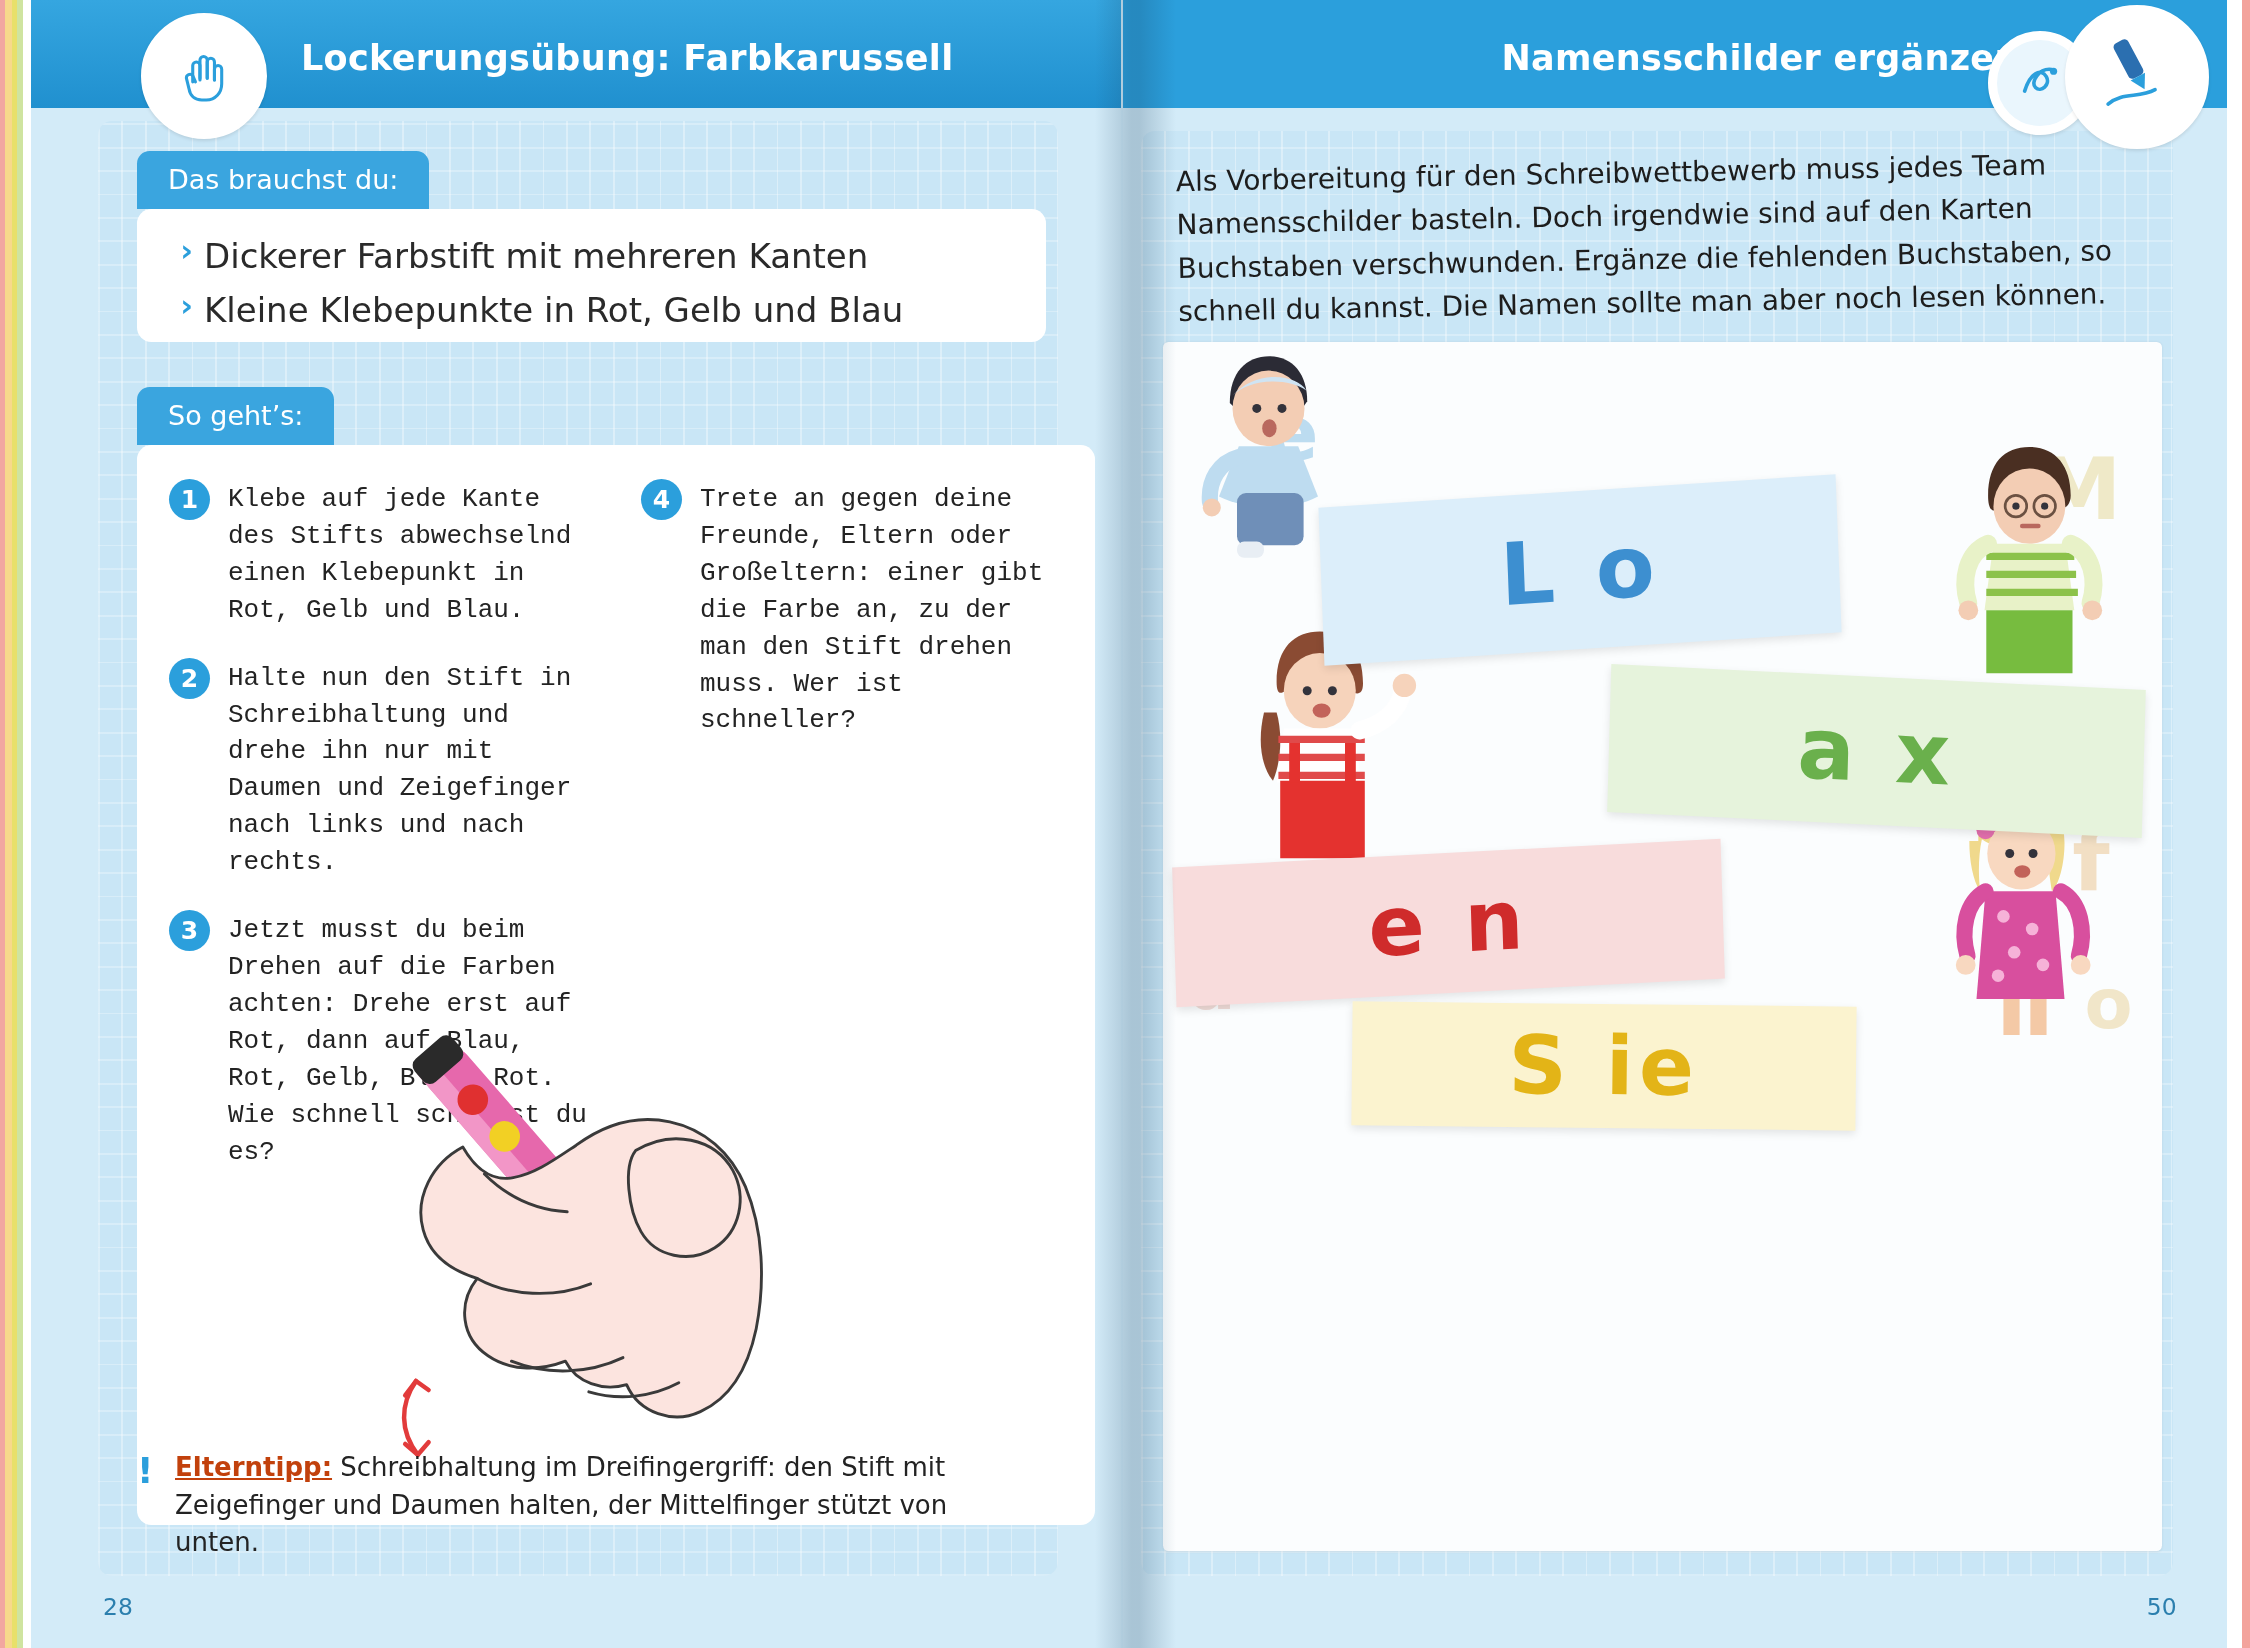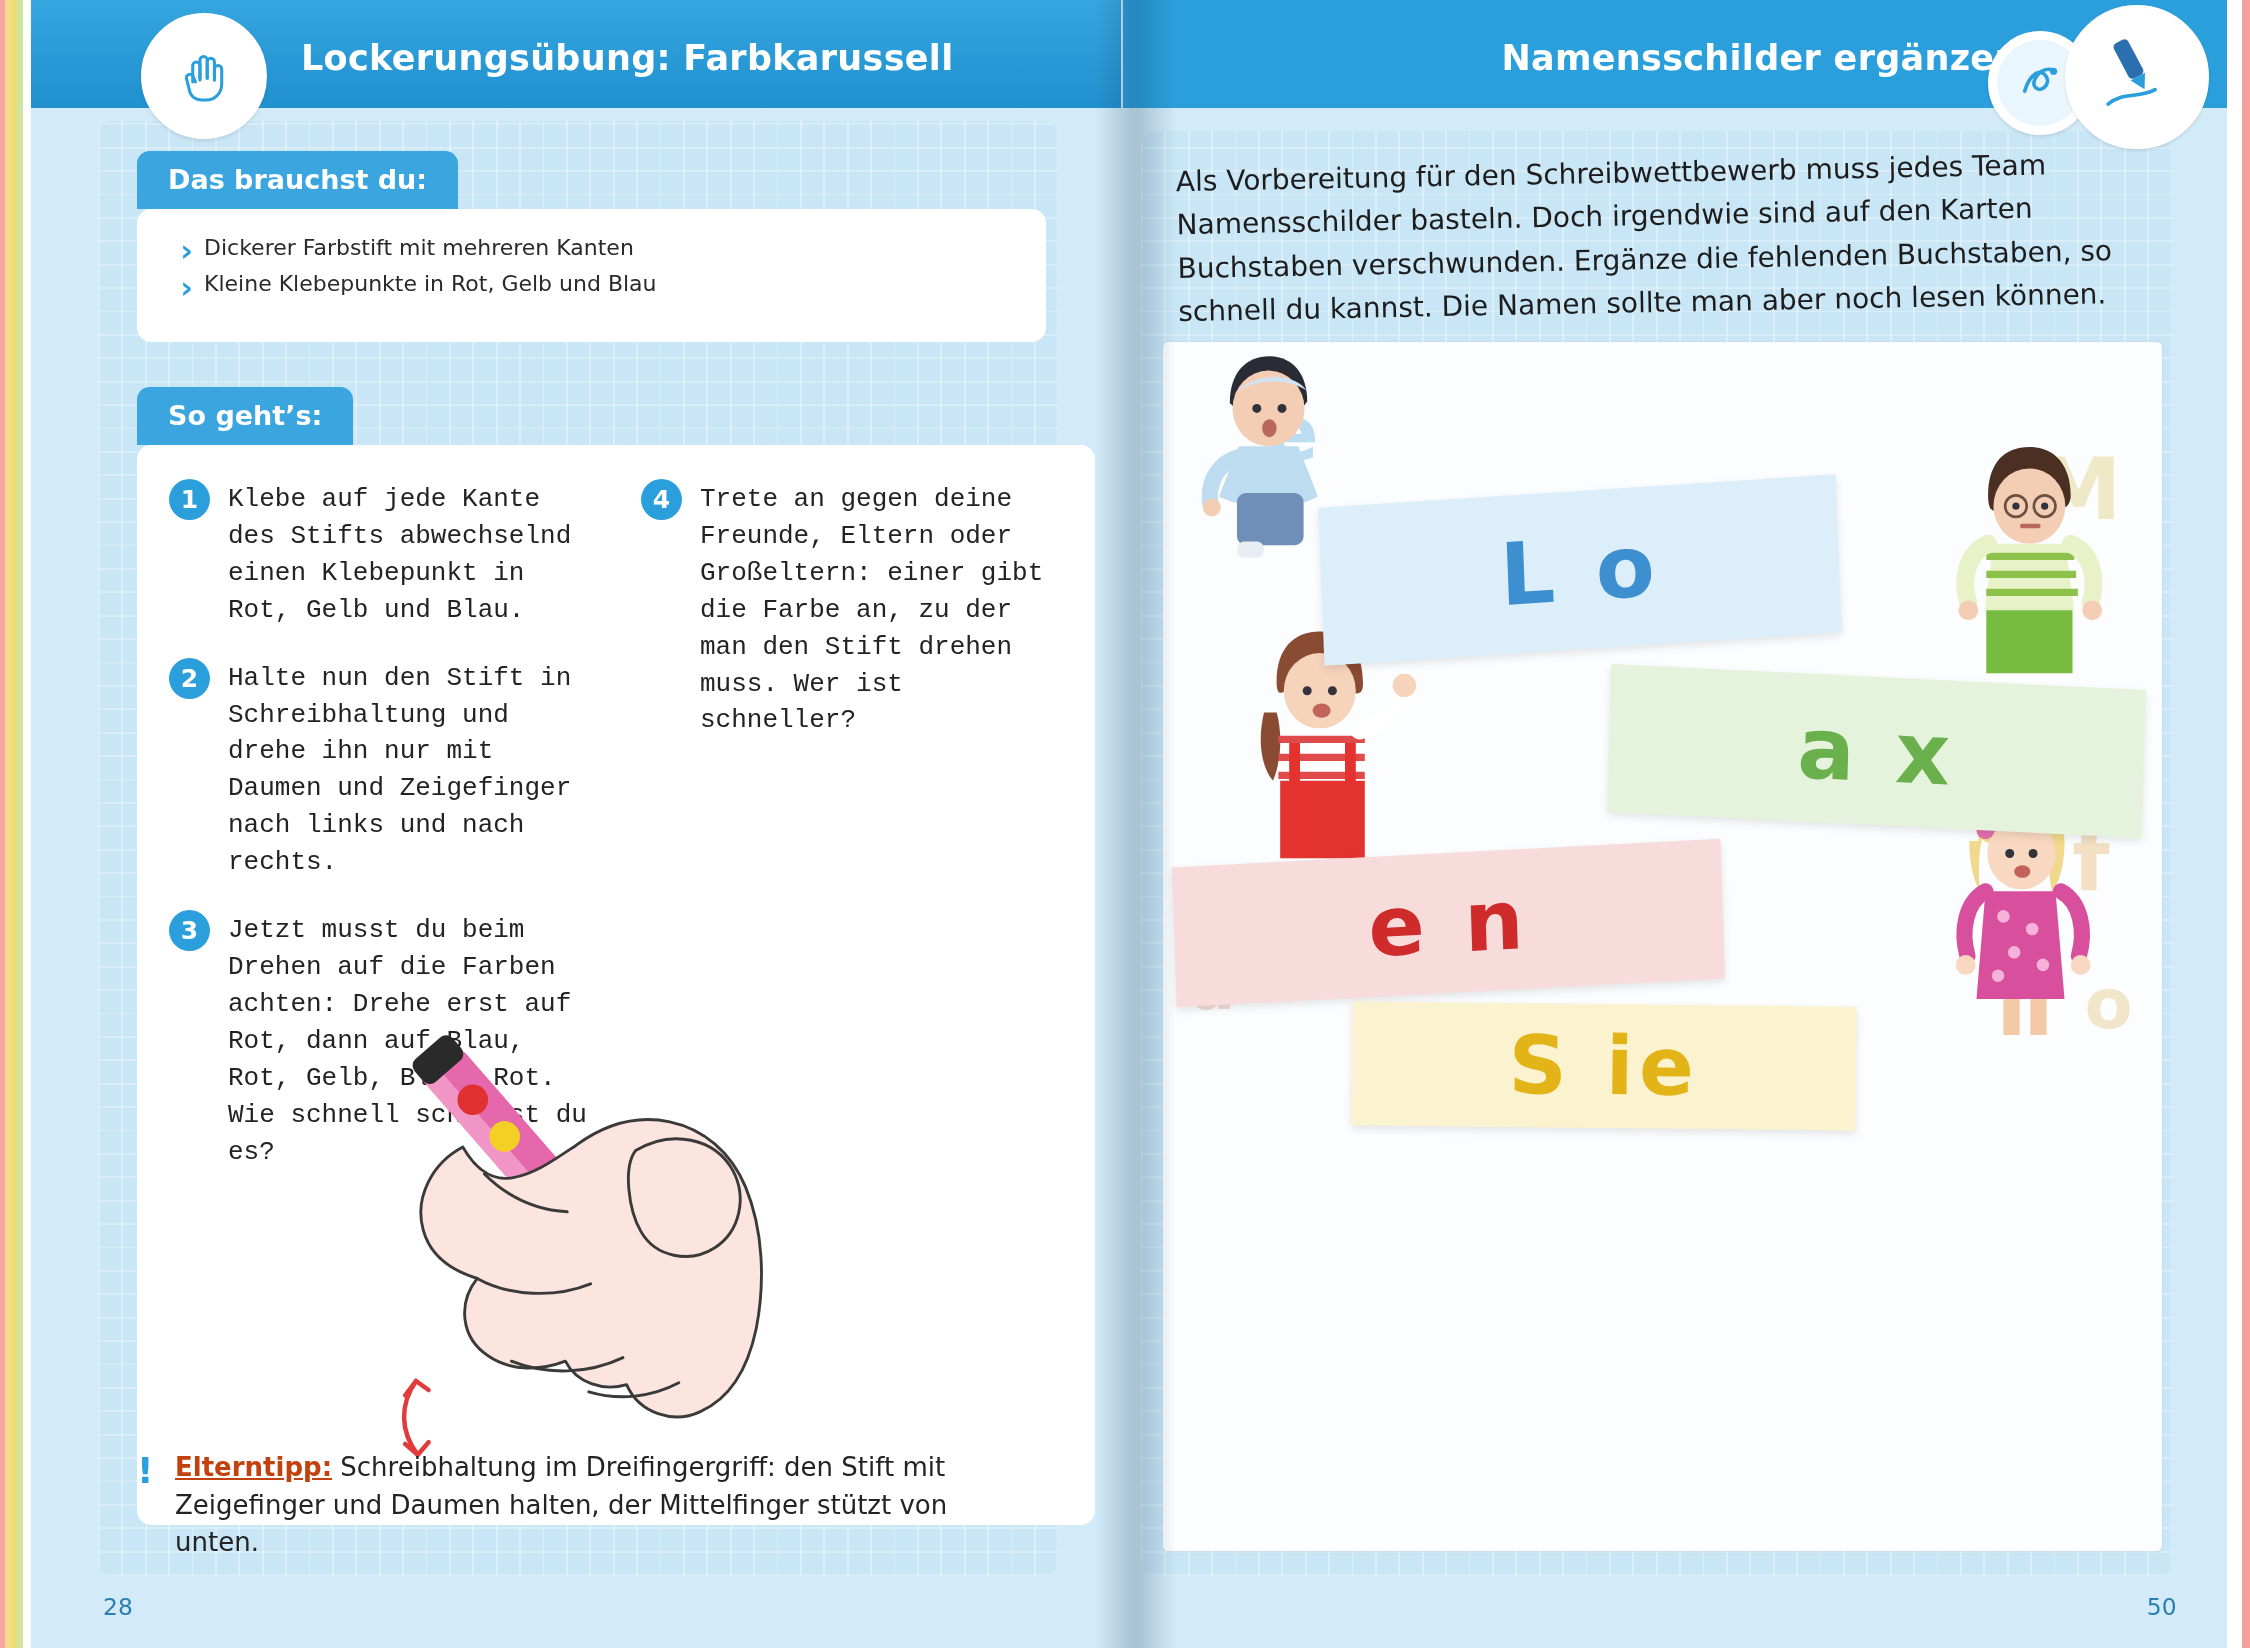--- a/index.html
+++ b/index.html
@@ -80,40 +80,40 @@
     border-radius:14.4px;
   }
   .tex-left{left:67px;top:121px;right:63px;bottom:72px;}
   .tex-right{left:18px;top:131px;right:54px;bottom:72px;}
   
   .tab{
     position:absolute;
     background:#3aa5df;
     color:#fff;
     font-family:"DejaVu Sans", sans-serif;
-    font-weight:700;
+    font-weight:400;
     font-size:27px;
     padding:12.6px 31px 14.4px 31px;
     border-top-left-radius:12.6px;
     border-top-right-radius:12.6px;
     box-sizing:border-box;
   }
   .whitebox{
     position:absolute;
     background:#ffffff;
     border-radius:14.4px;
     box-sizing:border-box;
   }
   .bullets{
     margin:0;padding:0;list-style:none;
   }
   .bullets li{
     position:relative;
     padding-left:31px;
-    font-size:22px;
+    font-size:34px;
     color:#2a2a2a;
     line-height:1.5;
     margin-bottom:3.6px;
     font-family:"DejaVu Sans", sans-serif;
   }
   .bullets li:before{
     content:"›";
     position:absolute;left:7.2px;top:-3.6px;
     color:#2b9fdc;font-size:31px;font-weight:700;
   }

